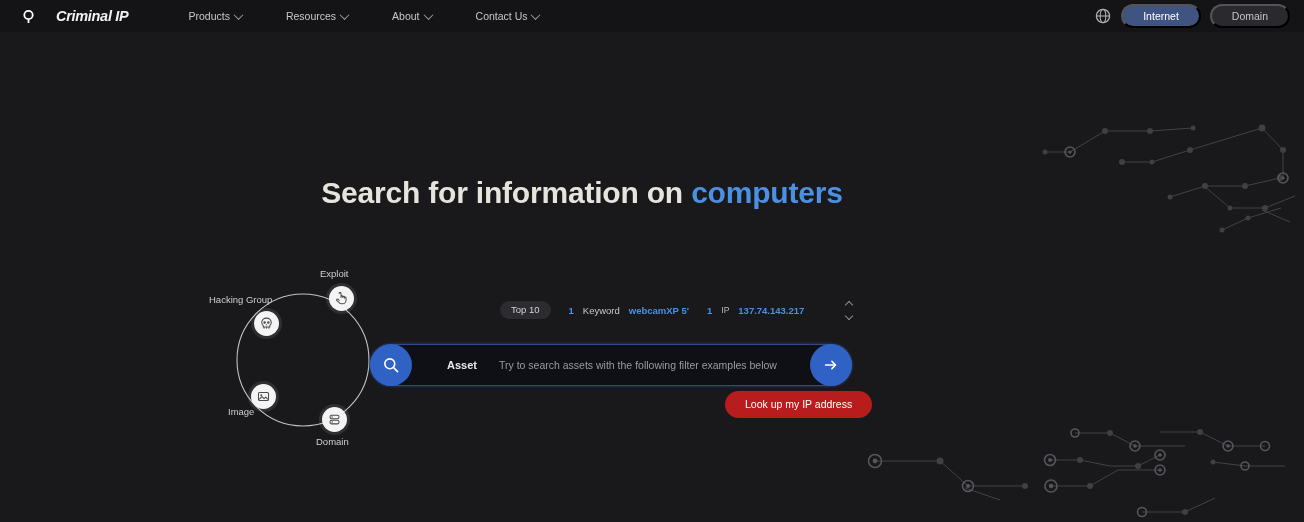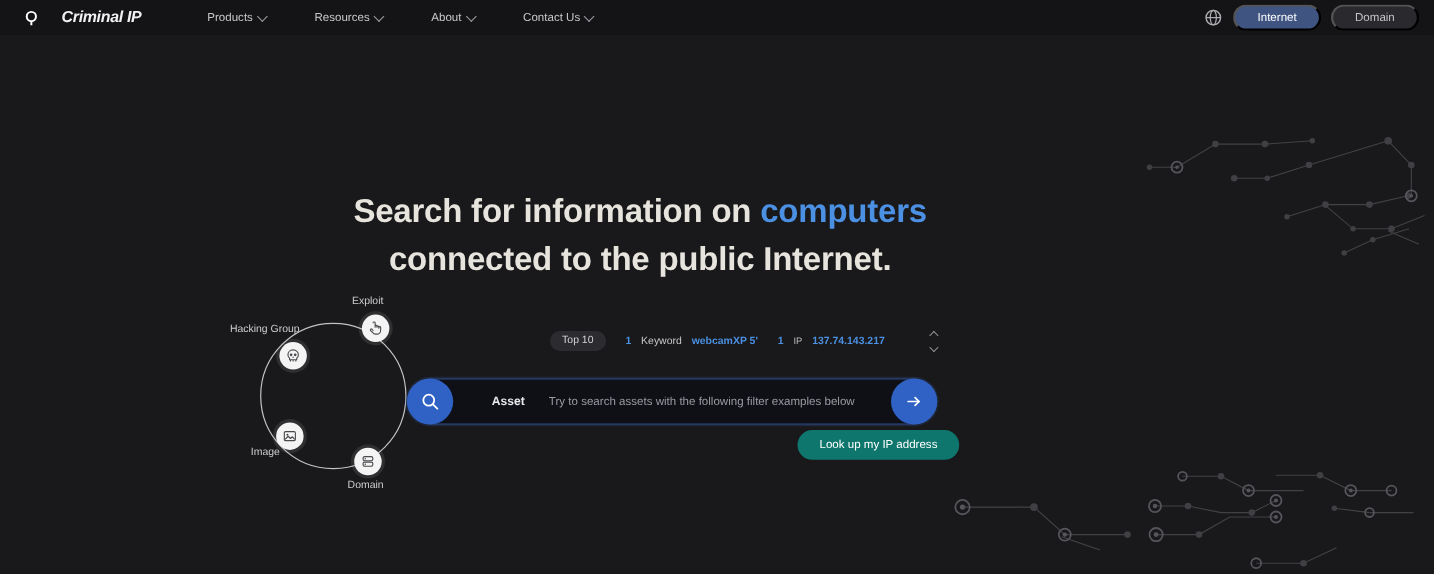--- a/index.html
+++ b/index.html
@@ -264,21 +264,21 @@
     justify-content: center;
     cursor: pointer;
     border: none;
   }
 
   
   .lookup-btn {
     position: absolute;
     left: 725px;
     top: 359px;
-    background: #0f766e;
+    background: #b91c1c;
     color: #ffffff;
     border: none;
     border-radius: 999px;
     padding: 8px 20px;
     font-size: 10.5px;
     font-family: "Liberation Sans", sans-serif;
     cursor: pointer;
     white-space: nowrap;
     line-height: 1;
     text-align: right;
@@ -405,21 +405,20 @@
     </span>
     <button class="pill pill-pricing">Internet</button>
     <button class="pill pill-login">Domain</button>
   </div>
 </div>
 
 <div class="hero">
 
   <h1 class="headline">
     <span>Search for information on </span><span class="hl-accent">computers</span><br>
-    <span>connected to the public Internet.</span>
   </h1>
 
   <div class="graph">
     <svg width="230" height="192" viewBox="0 0 230 192">
       <circle cx="107" cy="96" r="66" fill="none" stroke="#c2c2c4" stroke-width="1.1"></circle>
     </svg>
 
     <div class="node" style="left:133px; top:22px;">
       <svg width="13" height="13" viewBox="0 0 14 14">
         <path d="M4.5 1.5 a1 1 0 0 1 2 0 v4.4 M6.5 5 a.9 .9 0 0 1 1.8 0 v1 M8.3 5.6 a.9 .9 0 0 1 1.8 0 v1.2 M10.1 6.2 a.9 .9 0 0 1 1.8 0 v2.6 c0 2.2 -1.6 3.9 -3.7 3.9 h-1.2 c-1.6 0 -2.4 -.8 -3.1 -1.9 L2 9.2 a1 1 0 0 1 1.6 -1.2 l.9 1.1" fill="none" stroke="#4a4a4e" stroke-width="1.1" stroke-linejoin="round" stroke-linecap="round"></path>

